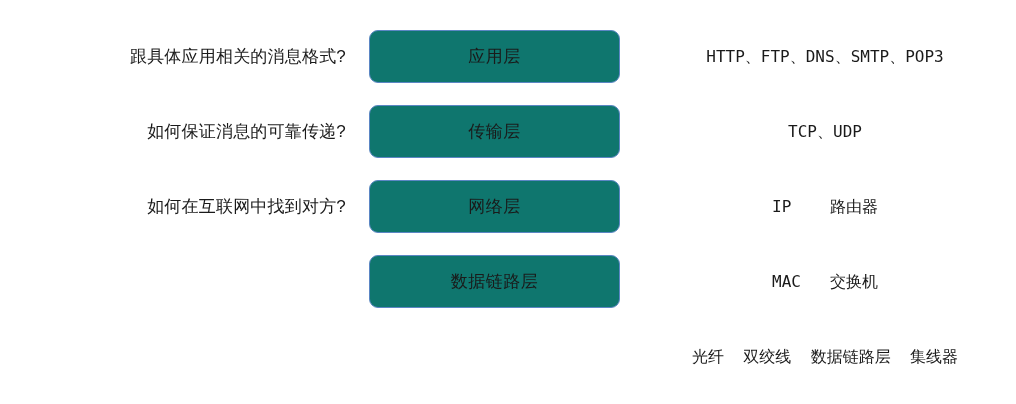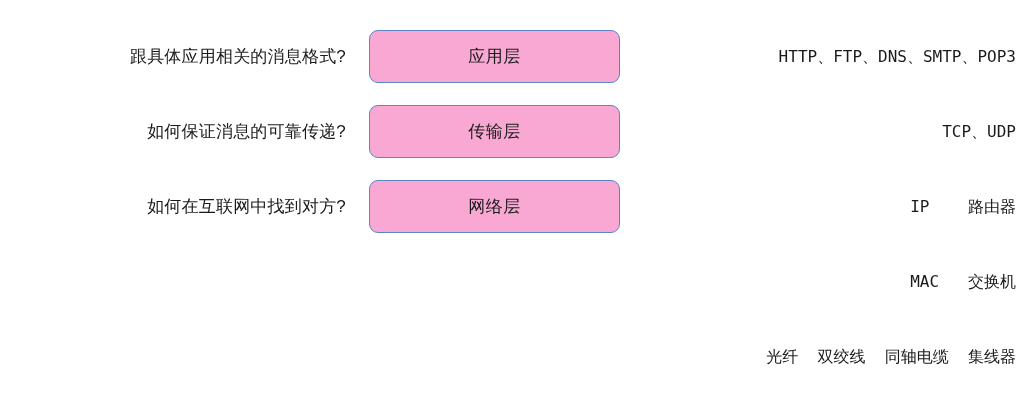--- a/index.html
+++ b/index.html
@@ -44,21 +44,21 @@
   }
 
   
   .layer-box {
     position: absolute;
     left: 369px;
     top: 0;
     width: 251px;
     height: 53px;
     box-sizing: border-box;
-    background: #f9a8d4;
+    background: #0f766e;
     border: 1.5px solid #5b86c4;
     border-radius: 9px;
     display: flex;
     align-items: center;
     justify-content: center;
   }
   .layer-label {
     font-size: 17px;
     color: #1a1a1a;
     letter-spacing: 0.5px;
@@ -66,21 +66,21 @@
   }
 
   
   .protocols {
     position: absolute;
     left: 634px;
     top: 0;
     width: 382px;
     height: 53px;
     line-height: 53px;
-    text-align: right;
+    text-align: center;
     font-size: 16px;
     color: #1a1a1a;
     white-space: pre;
     font-family: "DejaVu Sans Mono", "Liberation Mono", monospace;
   }
 </style>
 </head>
 <body>
 
 <div id="diagram">
@@ -103,20 +103,23 @@
 
   <div class="row" style="top:180px">
     <div class="question">如何在互联网中找到对方?</div>
     <div class="layer-box">
       <span class="layer-label">网络层</span>
     </div>
     <div class="protocols">IP    路由器</div>
   </div>
 
   <div class="row" style="top:255px">
+    <div class="layer-box">
+      <span class="layer-label">数据链路层</span>
+    </div>
     <div class="protocols">MAC   交换机</div>
   </div>
 
   <div class="row" style="top:330px">
-    <div class="protocols">光纤  双绞线  同轴电缆  集线器</div>
+    <div class="protocols">光纤  双绞线  数据链路层  集线器</div>
   </div>
 
 </div>
 
 </body></html>

